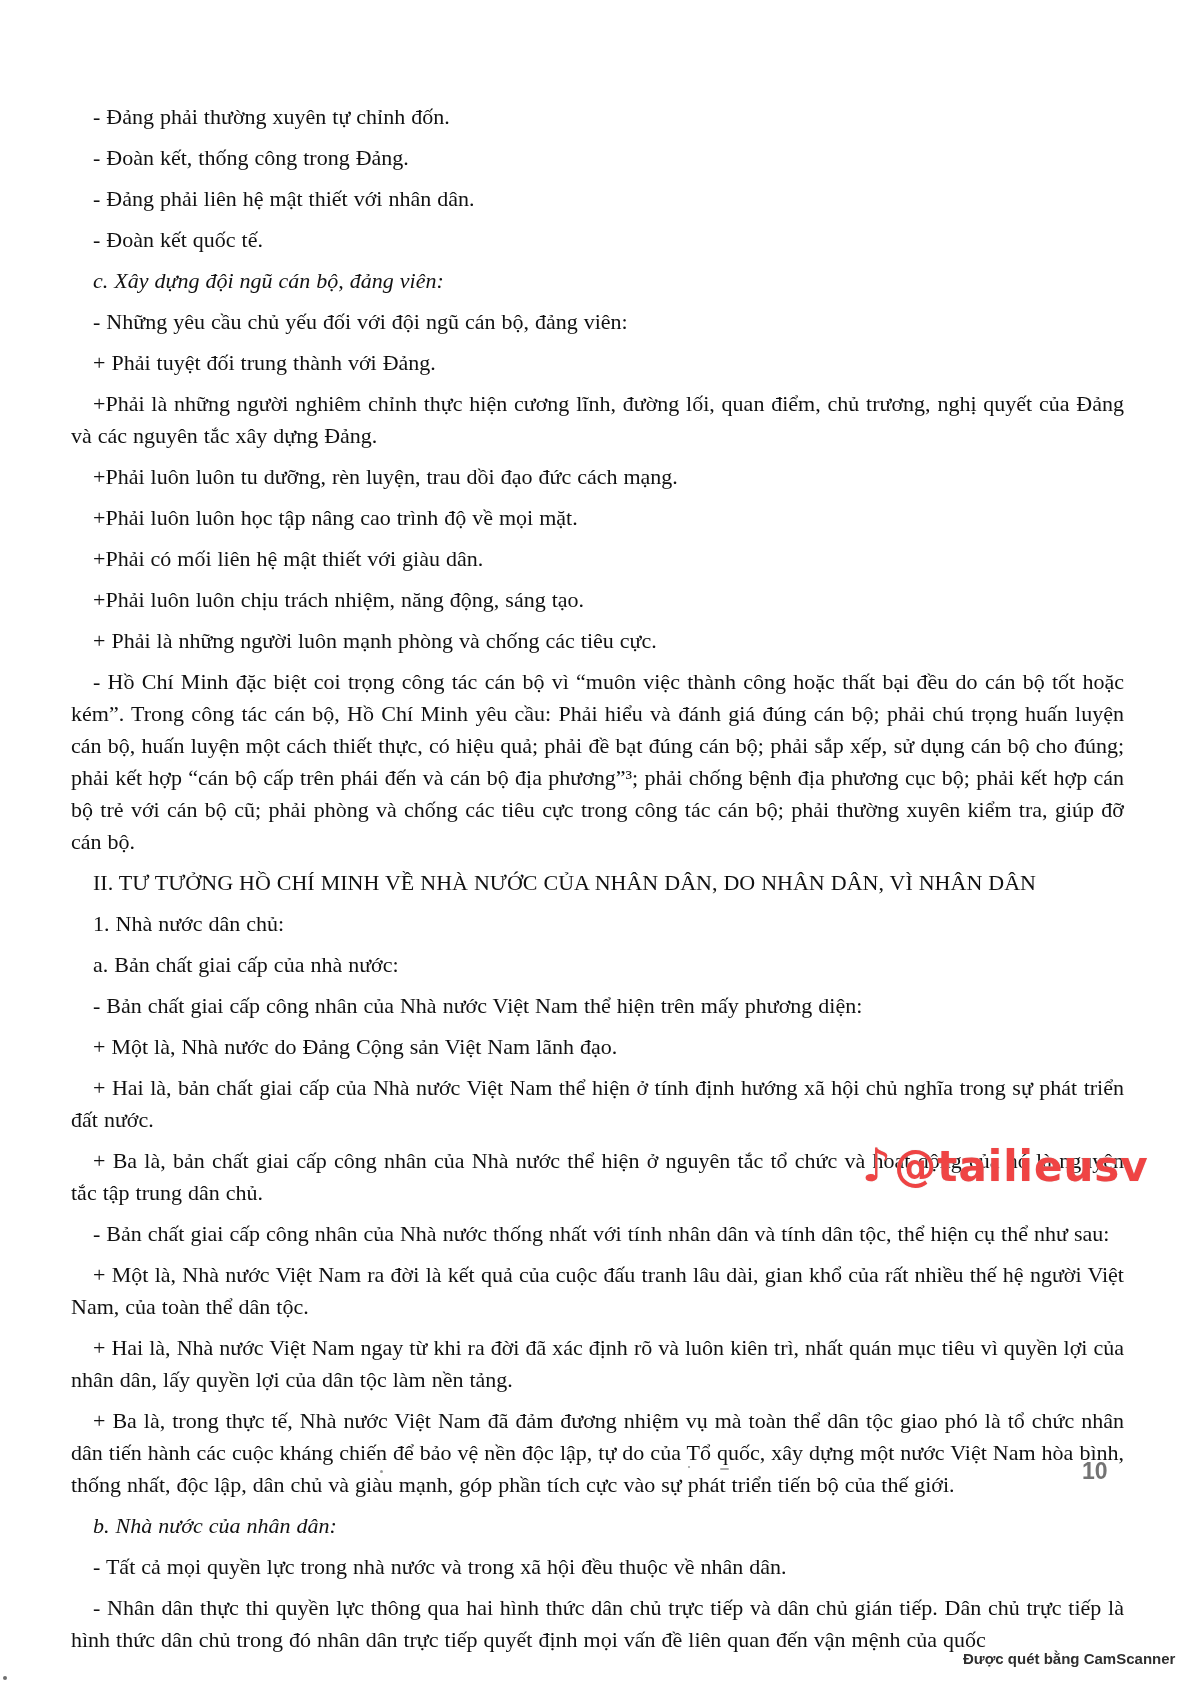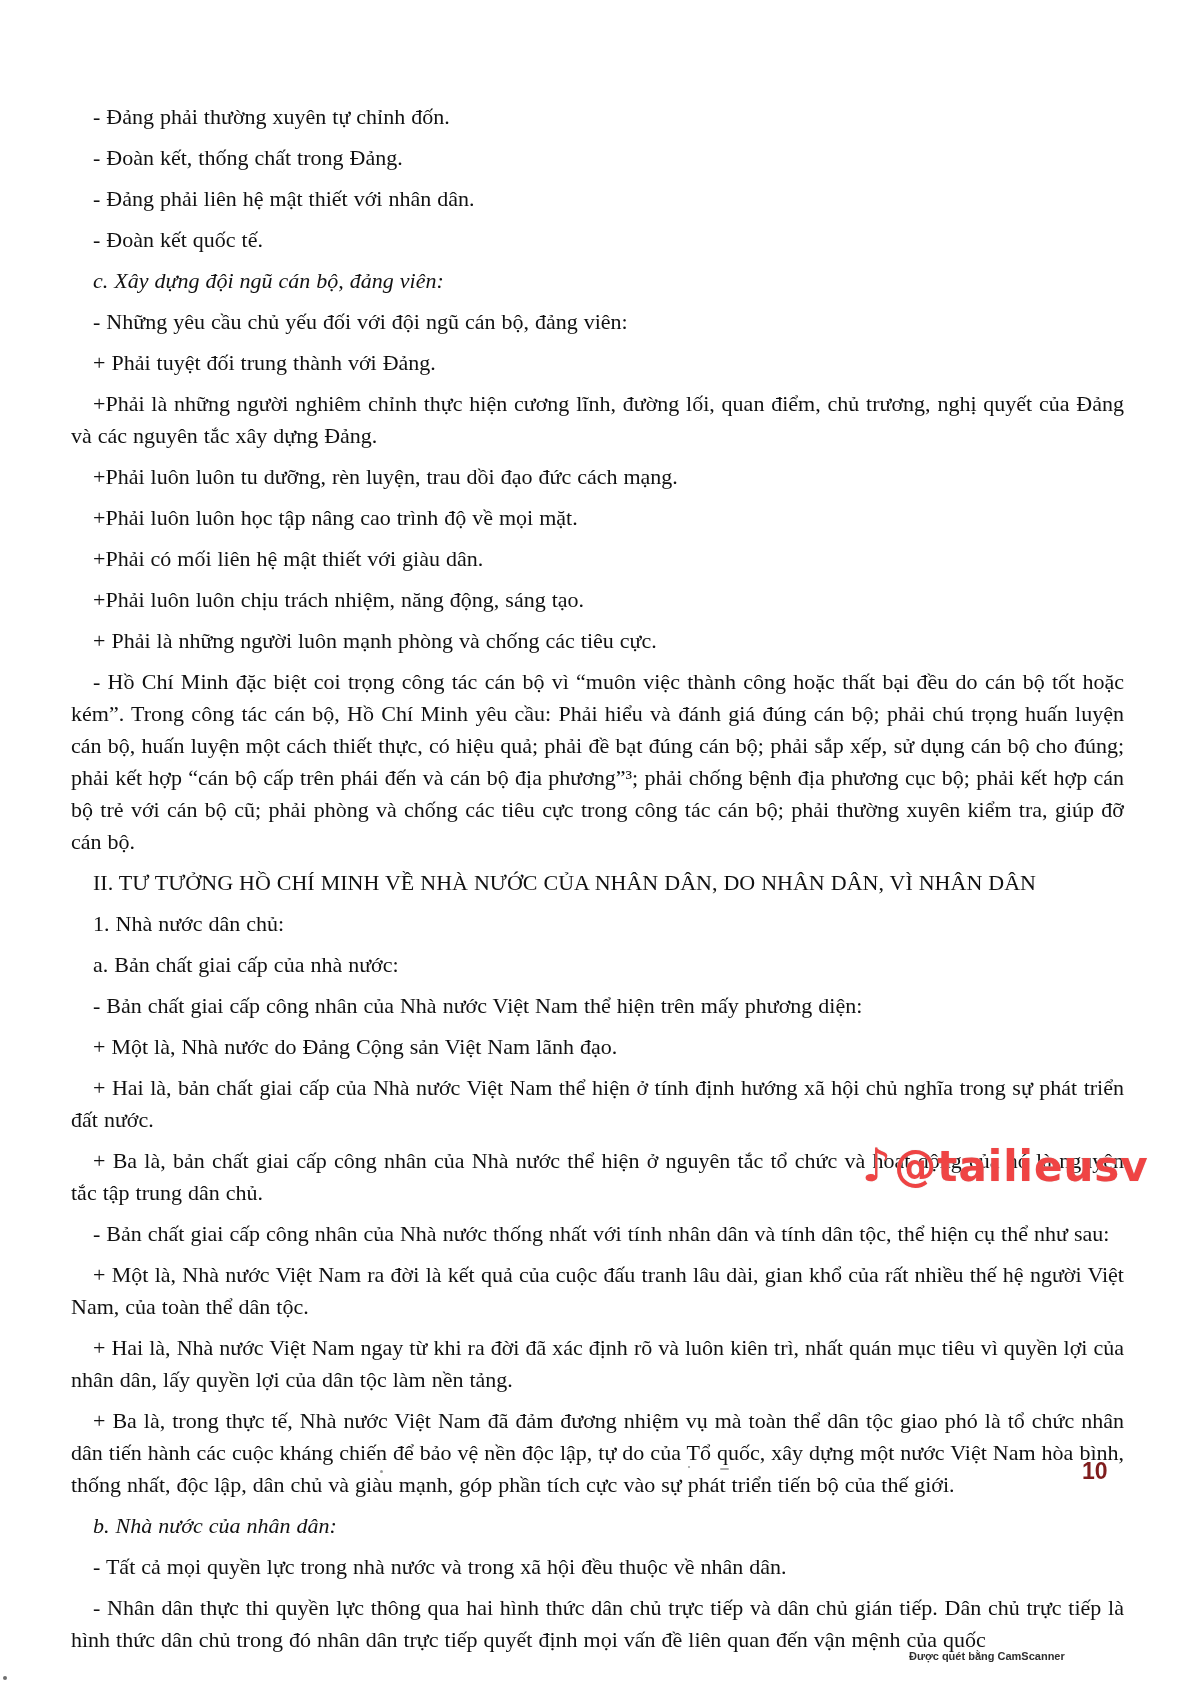--- a/index.html
+++ b/index.html
@@ -33,21 +33,21 @@
   .para.bold { font-weight: normal; }
   .para.bold-italic { font-weight: normal; font-style: italic; }
   .para .lead { }
   .page-number {
     position: absolute;
     top: 1458px;
     left: 1082px;
     font-family: "Liberation Sans", sans-serif;
     font-size: 23px;
     font-weight: 600;
-    color: #7f1d1d;
+    color: #737373;
   }
   .watermark {
     position: absolute;
     top: 1138px;
     left: 862px;
     font-family: "DejaVu Sans", sans-serif;
     font-weight: bold;
     font-size: 42px;
     letter-spacing: 1px;
     color: #ef4444;
@@ -55,23 +55,23 @@
     white-space: nowrap;
     user-select: none;
   }
   .watermark .note-glyph {
     font-size: 46px;
     margin-right: 2px;
   }
   .scanner-note {
     position: absolute;
     top: 1650px;
-    left: 909px;
+    left: 963px;
     font-family: "Liberation Sans", sans-serif;
-    font-size: 11px;
+    font-size: 15px;
     font-weight: bold;
     color: #2e2e2e;
     white-space: nowrap;
   }
   .scan-artifact {
     position: absolute;
     background: #9a9a9a;
     border-radius: 50%;
   }
   .dot-a { top: 1470px; left: 380px; width: 3px; height: 3px; }
@@ -79,21 +79,21 @@
   .dot-c { top: 1468px; left: 720px; width: 9px; height: 2px; border-radius: 1px; background:#ababab; }
   .dot-d { top: 1676px; left: 3px;  width: 4px; height: 4px; background:#6f6f6f; }
 </style>
 </head>
 <body>
 
 <div class="page">
 
   <div class="doc-body">
       <p class="para plain"><span class="pre"></span><span class="lead"></span><span class="txt">- Đảng phải thường xuyên tự chỉnh đốn.</span></p>
-      <p class="para plain"><span class="pre"></span><span class="lead"></span><span class="txt">- Đoàn kết, thống chất trong Đảng.</span></p>
+      <p class="para plain"><span class="pre"></span><span class="lead"></span><span class="txt">- Đoàn kết, thống công trong Đảng.</span></p>
       <p class="para plain"><span class="pre"></span><span class="lead"></span><span class="txt">- Đảng phải liên hệ mật thiết với nhân dân.</span></p>
       <p class="para plain"><span class="pre"></span><span class="lead"></span><span class="txt">- Đoàn kết quốc tế.</span></p>
       <p class="para bold-italic"><span class="pre"></span><span class="lead"></span><span class="txt">c. Xây dựng đội ngũ cán bộ, đảng viên:</span></p>
       <p class="para plain"><span class="pre"></span><span class="lead"></span><span class="txt">- Những yêu cầu chủ yếu đối với đội ngũ cán bộ, đảng viên:</span></p>
       <p class="para plain"><span class="pre"></span><span class="lead"></span><span class="txt">+ Phải tuyệt đối trung thành với Đảng.</span></p>
       <p class="para plain"><span class="pre"></span><span class="lead"></span><span class="txt">+Phải là những người nghiêm chỉnh thực hiện cương lĩnh, đường lối, quan điểm, chủ trương, nghị quyết của Đảng và các nguyên tắc xây dựng Đảng.</span></p>
       <p class="para plain"><span class="pre"></span><span class="lead"></span><span class="txt">+Phải luôn luôn tu dưỡng, rèn luyện, trau dồi đạo đức cách mạng.</span></p>
       <p class="para plain"><span class="pre"></span><span class="lead"></span><span class="txt">+Phải luôn luôn học tập nâng cao trình độ về mọi mặt.</span></p>
       <p class="para plain"><span class="pre"></span><span class="lead"></span><span class="txt">+Phải có mối liên hệ mật thiết với giàu dân.</span></p>
       <p class="para plain"><span class="pre"></span><span class="lead"></span><span class="txt">+Phải luôn luôn chịu trách nhiệm, năng động, sáng tạo.</span></p>

